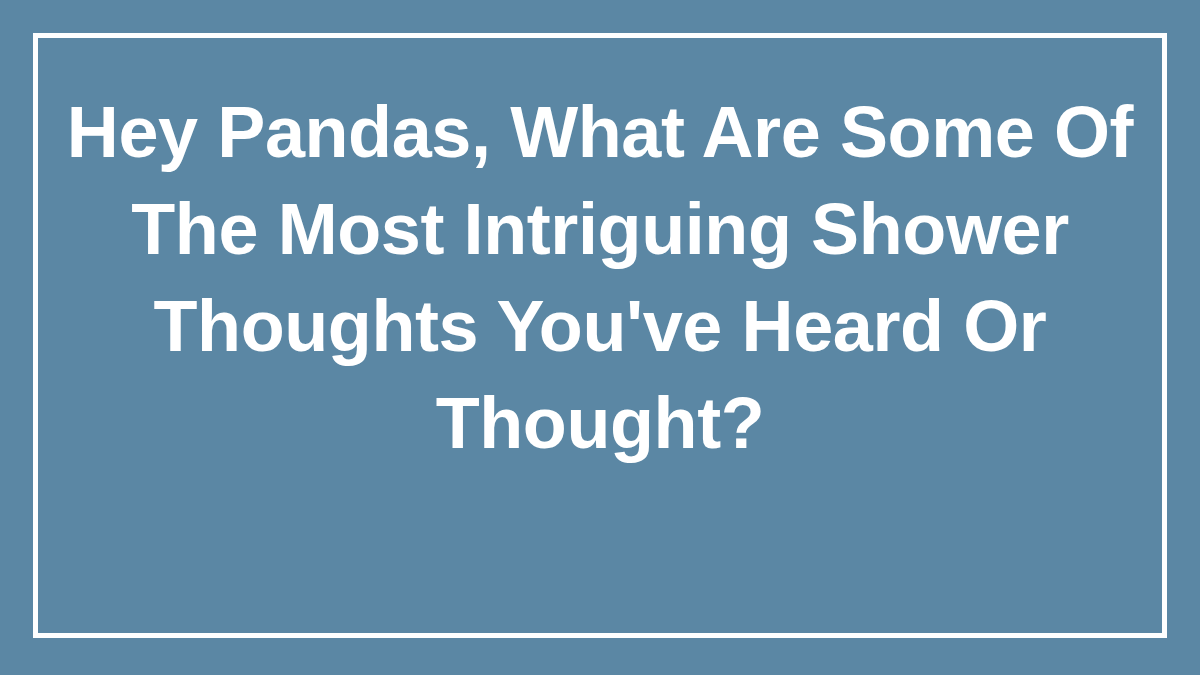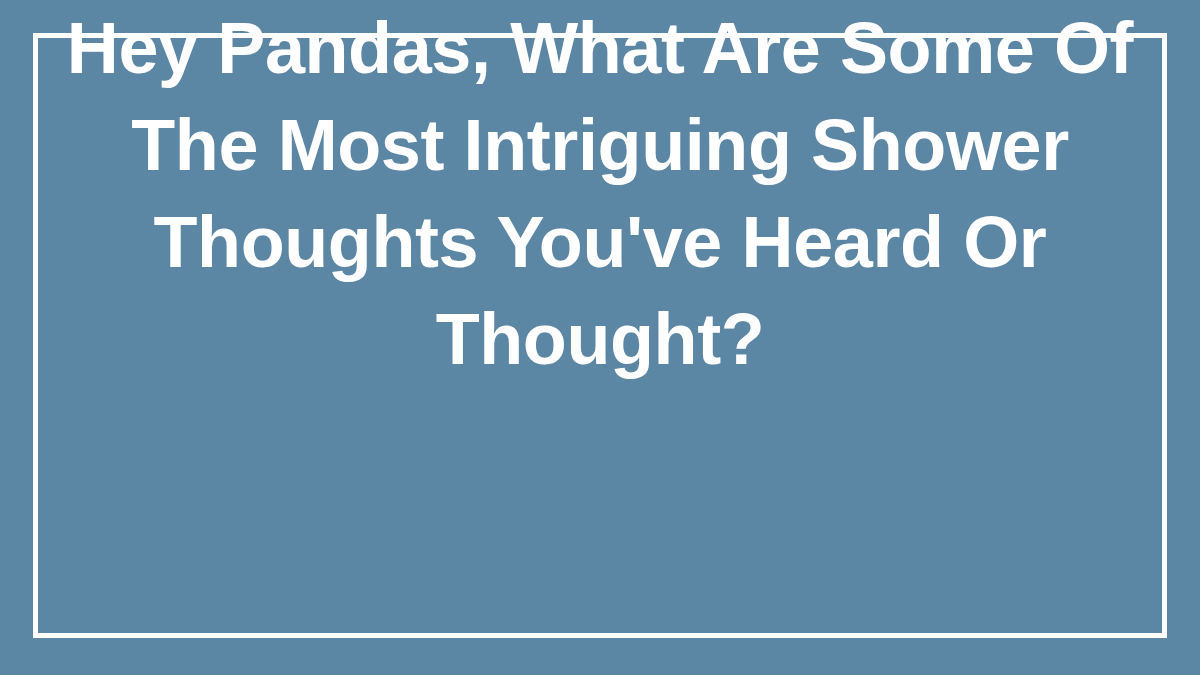--- a/index.html
+++ b/index.html
@@ -37,21 +37,21 @@
   
   #poster-title-block {
     position: absolute;
     left: 60px;
     top: 0;
     width: 1080px;
     height: 571px;
     display: flex;
     flex-direction: column;
     align-items: center;
-    justify-content: flex-start;
+    justify-content: center;
     box-sizing: border-box;
     padding-bottom: 16px;
   }
 
   #poster-title {
     margin: 0;
     width: 100%;
     text-align: center;
     color: #ffffff;
     font-family: "Liberation Sans", sans-serif;

